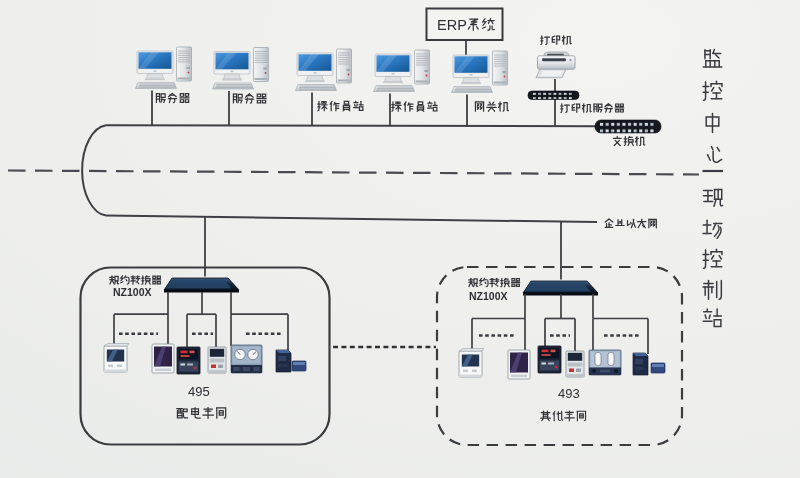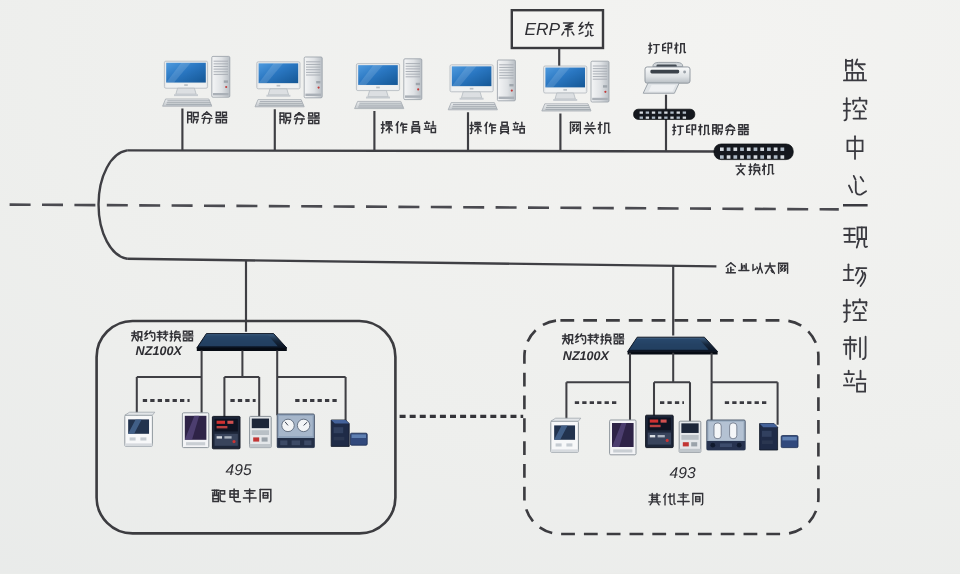--- a/index.html
+++ b/index.html
@@ -1,14 +1,14 @@
 <!DOCTYPE html>
 <html><head><meta charset="utf-8"><style>
 html,body{margin:0;padding:0;width:800px;height:478px;overflow:hidden;background:#ebecea;}
-#wrap{position:relative;width:649px;height:478px;font-family:"Liberation Sans", sans-serif;filter:blur(0.35px);font-style:italic;}
+#wrap{position:relative;width:649px;height:478px;font-family:"Liberation Sans", sans-serif;filter:blur(0.35px);}
 </style></head><body>
 <div id="wrap">
 <svg width="800" height="478" viewBox="0 0 800 478" style="position:absolute;top:0;left:0">
 <defs>
 <linearGradient id="scr" x1="0" y1="0" x2="1" y2="1">
  <stop offset="0" stop-color="#4e9ade"></stop>
           <stop offset="0.45" stop-color="#2a77c2"></stop>
           <stop offset="1" stop-color="#155795"></stop>
 </linearGradient>
 <linearGradient id="twr" x1="0" y1="0" x2="1" y2="0">

